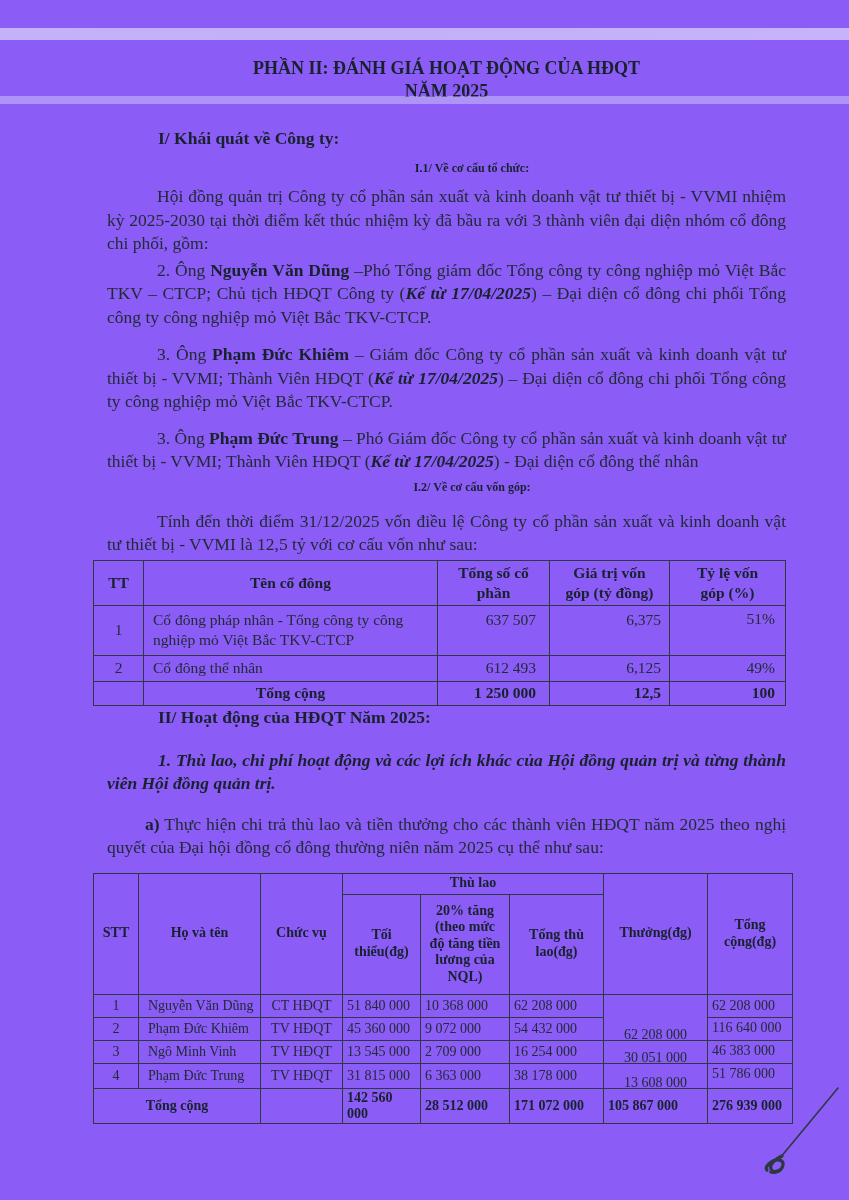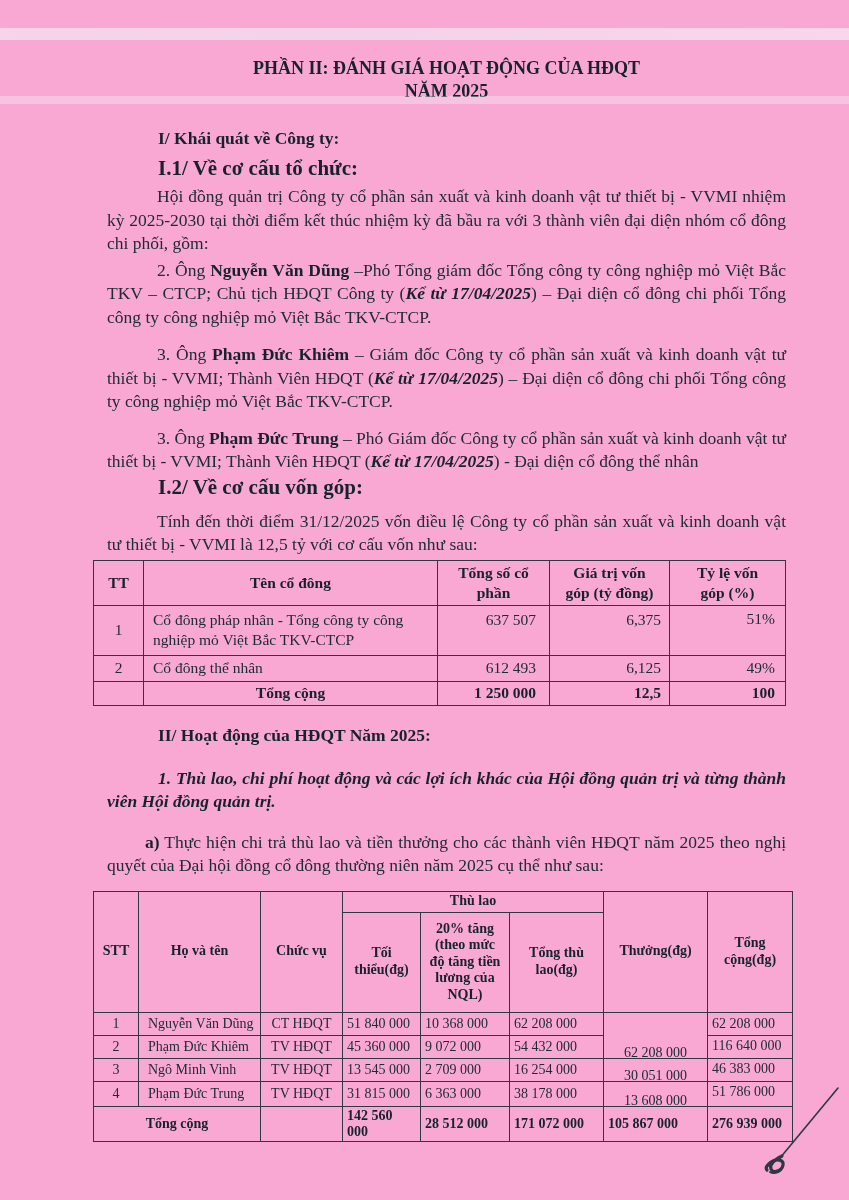--- a/index.html
+++ b/index.html
@@ -1,35 +1,35 @@
 <!DOCTYPE html>
 <html><head>
 <meta charset="utf-8">
 <style>
   * { margin:0; padding:0; box-sizing:border-box; }
   html,body { background:#e8e8e8; }
   .page {
     position:relative;
     width:849px; height:1200px;
     margin:0 auto;
-    background:#f9a8d4;
+    background:#8b5cf6;
     color:#212b36;
     font-family:"Liberation Serif","DejaVu Serif",serif;
     overflow:hidden;
   }
   .scan-streak { position:absolute; left:0; width:100%; pointer-events:none; }
   .streak1 { top:28px; height:12px; background:linear-gradient(90deg,#f3f9fc,#eef6fa 40%,#f7fbfd); opacity:.55; }
   .streak2 { top:96px; height:8px; background:#f2f8fb; opacity:.35; }
 
   .content { padding:57px 63px 0 107px; }
 
   .doc-title { text-align:center; font-weight:bold; font-size:18px; line-height:23px; color:#18222e; }
 
   .h-main  { font-weight:bold; font-size:17.5px; line-height:23px; color:#18222e; margin-left:51px; }
-  .h-sub   { font-weight:bold; font-size:21px; line-height:23px; color:#18222e; margin-left:51px; }
+  .h-sub   { font-weight:bold; font-size:12px; line-height:23px; color:#18222e; margin-left:51px;text-align:center; }
 
   p.body-par {
     font-size:17.5px; line-height:23.5px; text-align:justify; text-indent:50px;
   }
   .b  { font-weight:bold; color:#18222e; }
   .bi { font-weight:bold; font-style:italic; color:#18222e; }
 
   
   table.cap {
     border-collapse:collapse; table-layout:fixed;
@@ -130,21 +130,21 @@
       <tr class="total">
         <td style="height:24px"></td>
         <td class="c">Tổng cộng</td>
         <td class="r">1 250 000</td>
         <td class="r" style="padding-right:8px">12,5</td>
         <td class="r" style="padding-right:10px">100</td>
       </tr>
     </tbody>
       </table>
 
-    <div class="h-main" style="margin-top:18px">II/ Hoạt động của HĐQT Năm 2025:</div>
+    <div class="h-main" style="margin-top:0">II/ Hoạt động của HĐQT Năm 2025:</div>
 
     <p class="body-par bi" style="margin-top:20px; text-indent:51px">
       <span>1. Thù lao, chi phí hoạt động và các lợi ích khác của Hội đồng quản trị và từng thành viên Hội đồng quản trị.</span>
     </p>
 
     <p class="body-par" style="margin-top:17px; text-indent:38px"><span class="b">a)</span><span> Thực hiện chi trả thù lao và tiền thưởng cho các thành viên HĐQT năm 2025 theo nghị quyết của Đại hội đồng cổ đông thường niên năm 2025 cụ thể như sau:</span></p>
 
     <table class="rem">
       <colgroup>
         <col style="width:45px">

